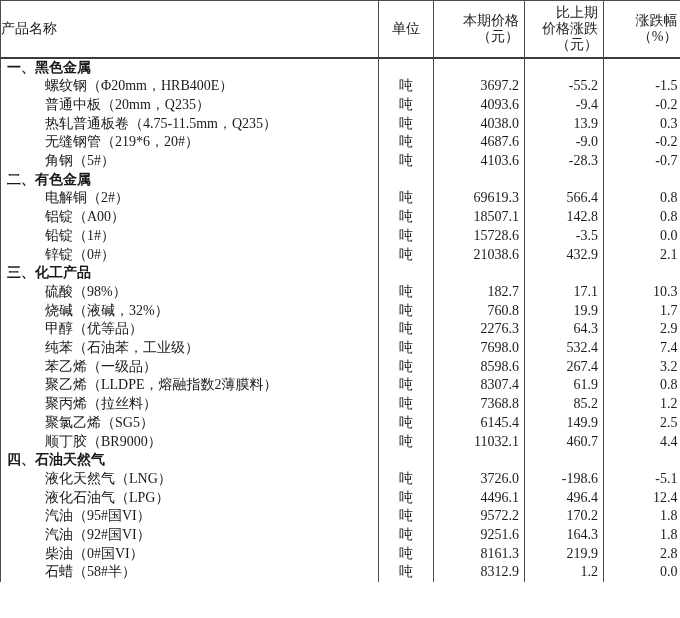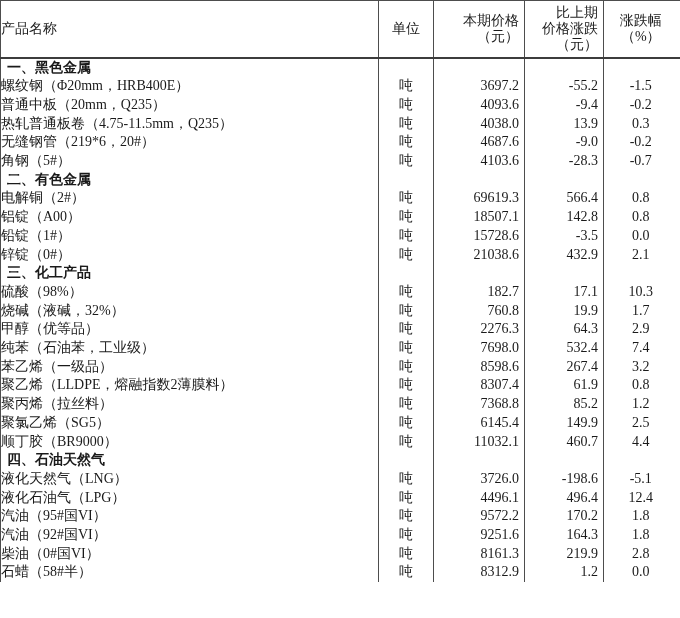--- a/index.html
+++ b/index.html
@@ -37,24 +37,24 @@
     line-height: 16px;
   }
   
   tbody td {
     height: 18.7px;
     font-size: 14px;
     line-height: 18.7px;
     vertical-align: middle;
   }
   .section-cell { padding-left: 6px; font-weight: bold; margin-left: 36px; }
-  .product-cell { }
+  .product-cell { padding-left: 44px; }
   .c-unit  { text-align: center; }
   .c-price, .c-change { text-align: right; padding-right: 5px; }
-  .c-pct   { text-align: center; padding-right: 3px; }
+  .c-pct   { text-align: right; padding-right: 3px; }
 </style>
 </head>
 <body>
 
 <table class="price-table">
   <colgroup>
     <col style="width:378px">
     <col style="width:55px">
     <col style="width:91px">
     <col style="width:79px">

